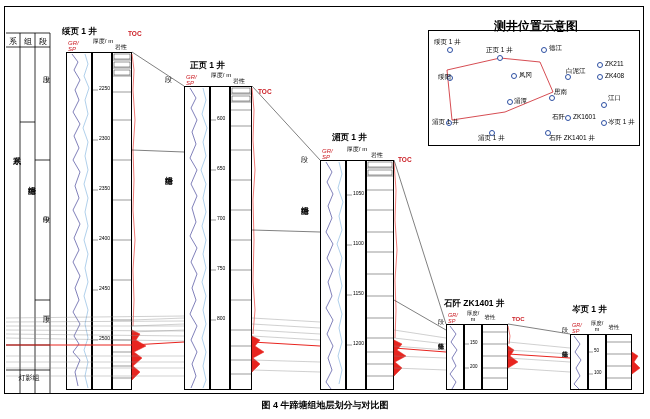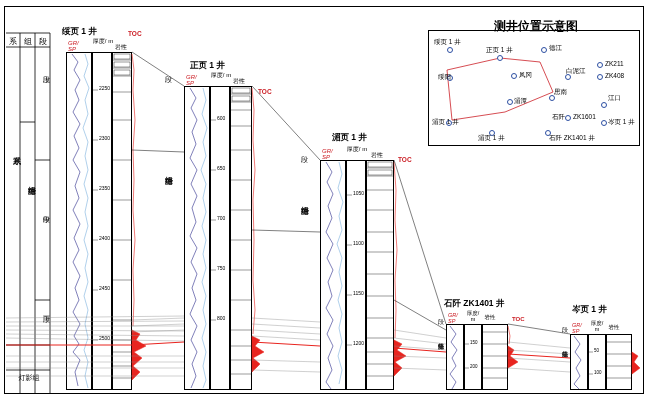--- a/index.html
+++ b/index.html
@@ -376,14 +376,15 @@
     <div class="node-lbl" style="left:554px;top:88px;">思南</div>
     <div class="node-lbl" style="left:432px;top:118px;">湄页 1 井</div>
     <div class="node-lbl" style="left:552px;top:113px;">石阡</div>
     <div class="node-lbl" style="left:573px;top:113px;">ZK1601</div>
     <div class="node-lbl" style="left:608px;top:118px;">岑页 1 井</div>
     <div class="node-lbl" style="left:608px;top:94px;">江口</div>
     <div class="node-lbl" style="left:549px;top:134px;">石阡 ZK1401 井</div>
     <div class="node-lbl" style="left:478px;top:134px;">湄页 1 井</div>
   </div>
 
+  <div class="caption">图 4   牛蹄塘组地层划分与对比图</div>
 
 </div>
 
 </body></html>

